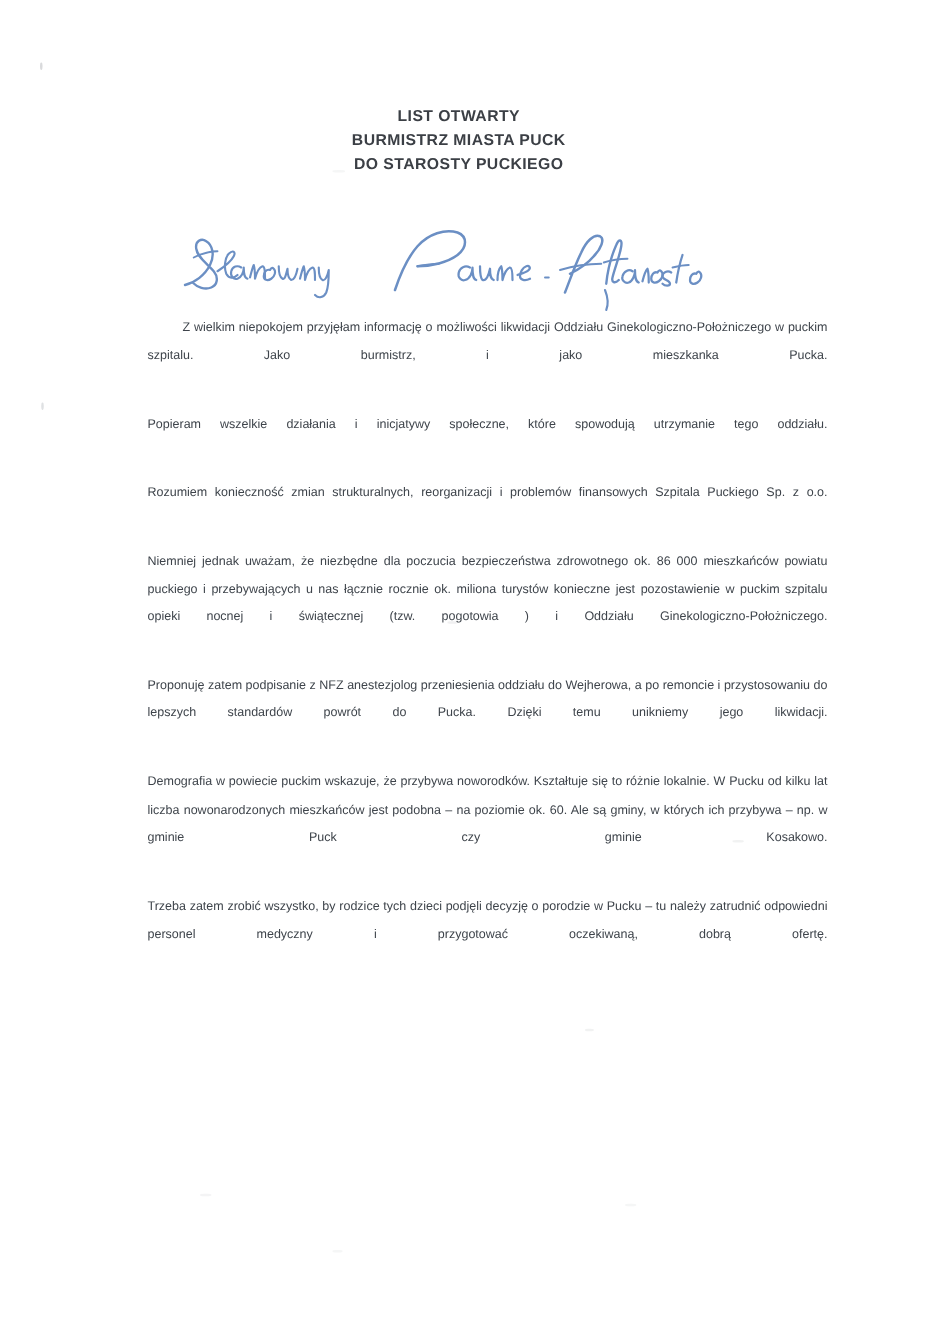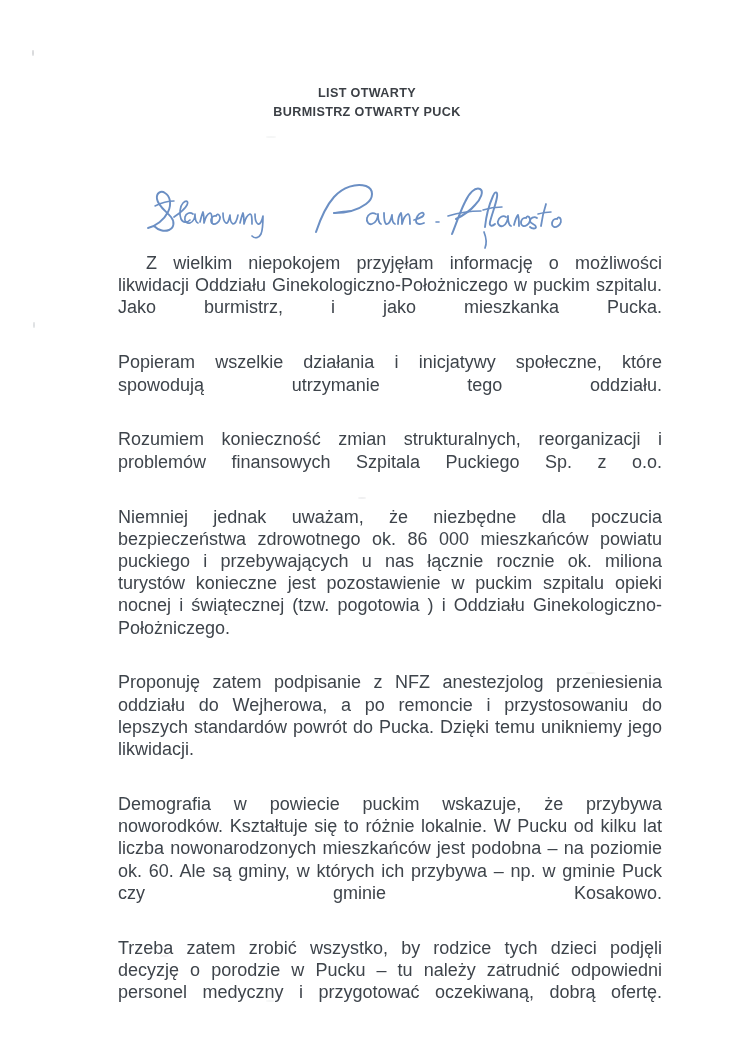--- a/index.html
+++ b/index.html
@@ -79,21 +79,21 @@
 
   
   .body-copy {
     position: absolute;
     left: 118px;
     top: 252px;
     width: 544px;
   }
   .para {
     margin: 0 0 10.5px 0;
-    font-size: 18px;
+    font-size: 10px;
     line-height: 22.2px;
     color: #3e444b;
     text-align: justify;
     text-justify: inter-word;
     -webkit-hyphens: none;
     hyphens: none;
   }
   .para:last-child { margin-bottom: 0; }
   .para.indent { text-indent: 28px; }
   
@@ -113,21 +113,22 @@
   <span class="speck s3"></span>
   <span class="speck s4"></span>
   <span class="speck s5"></span>
   <span class="speck s6"></span>
   <span class="speck s7"></span>
   <span class="speck s8"></span>
   <span class="speck s9"></span>
 
   <div class="heading">
     <span class="hline">LIST OTWARTY</span>
-    <span class="hline">BURMISTRZ OTWARTY PUCK</span>
+    <span class="hline">BURMISTRZ MIASTA PUCK</span>
+    <span class="hline">DO STAROSTY PUCKIEGO</span>
   </div>
 
   <div class="salutation">
     <span class="hw-text">Szanowny Panie Starosto,</span>
     <svg viewBox="0 0 420 70" xmlns="http://www.w3.org/2000/svg" aria-hidden="true">
       <g fill="none" stroke="#6b8fc4" stroke-linecap="round" stroke-linejoin="round">
 
         <path d="M8 56 C16 54 24 48 28 40 C32 32 30 24 25 21 C21 18 16 21 17 27 C18 34 26 39 31 45 C35 50 34 56 29 58 C24 60 18 58 14 54" stroke-width="1.9"></path>
         <path d="M15 34 C21 31 28 29 34 29" stroke-width="1.5"></path>
 

